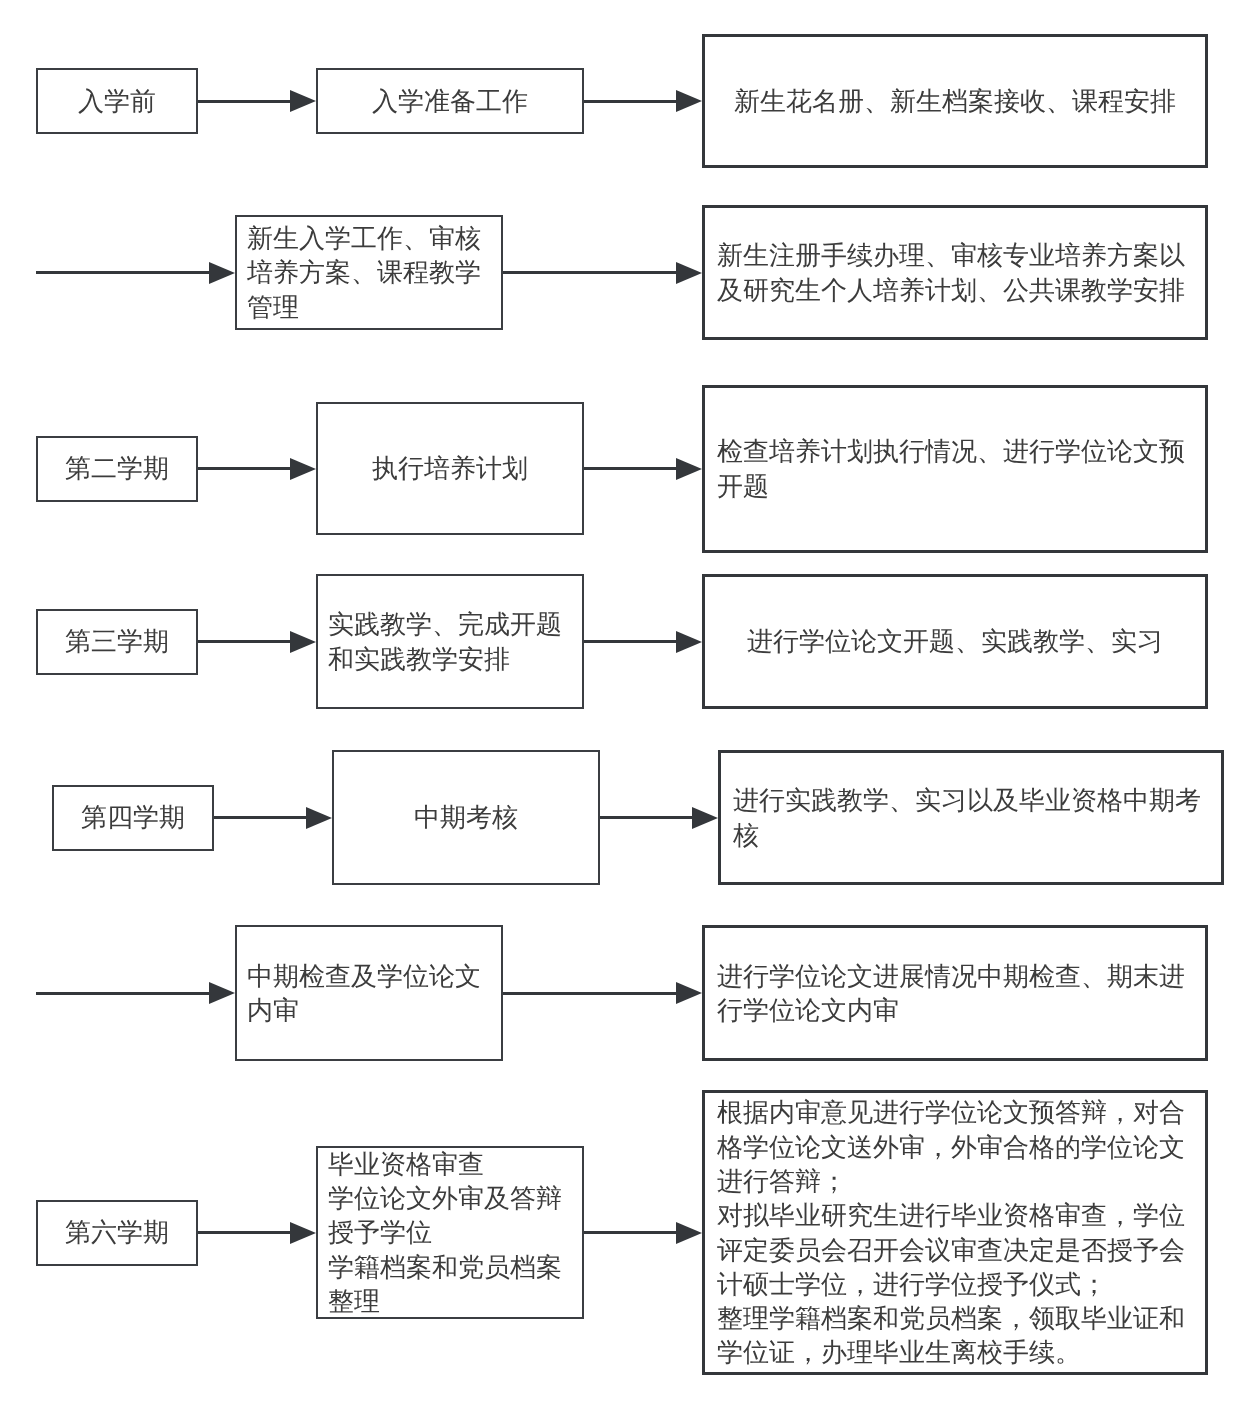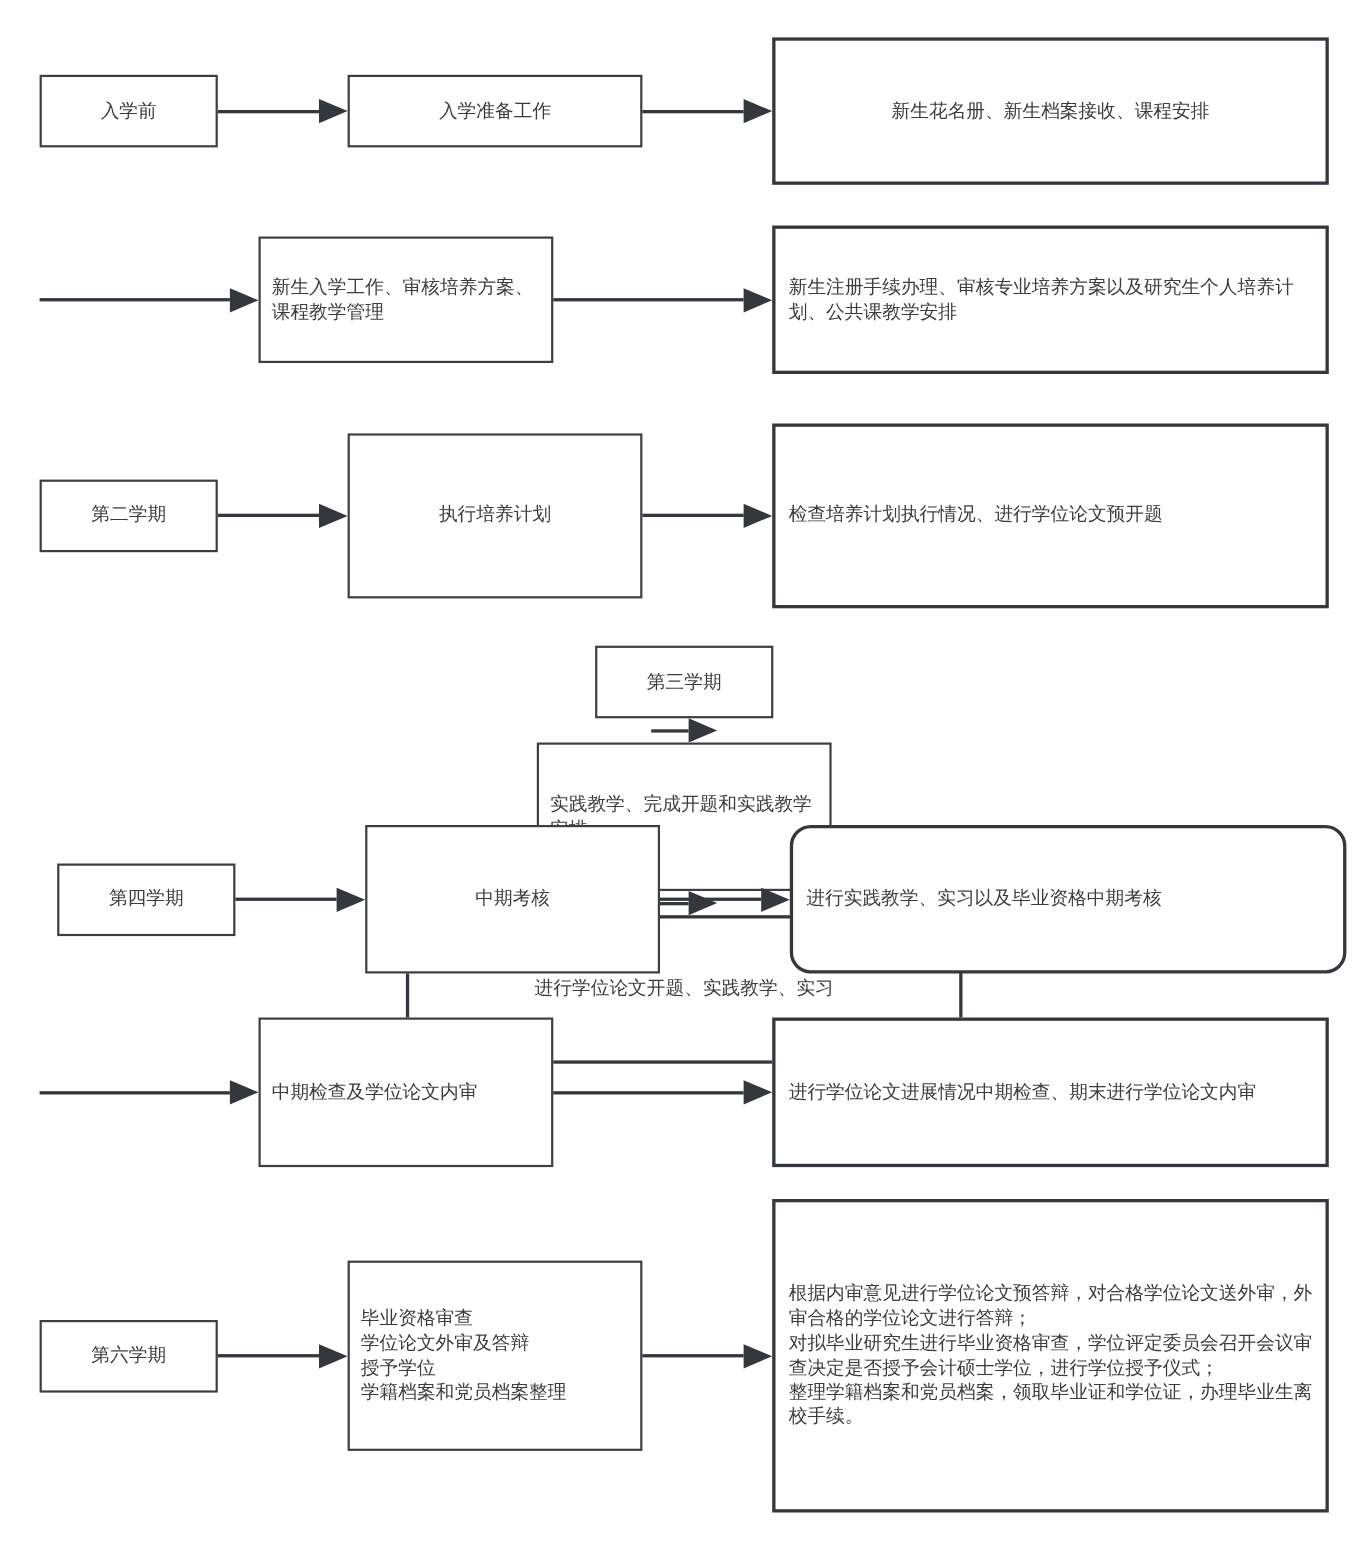--- a/index.html
+++ b/index.html
@@ -20,21 +20,21 @@
     left: 36px;
     width: 1172px;
     display: flex;
     align-items: center;
   }
   .box {
     box-sizing: border-box;
     background: #ffffff;
     display: flex;
     align-items: center;
-    font-size: 17px;
+    font-size: 26px;
     line-height: 1.32;
     white-space: pre-line;
     flex-shrink: 0;
   }
   .col1 {
     width: 162px;
     height: 66px;
     border: 2px solid #3b3e42;
     justify-content: center;
     text-align: center;
@@ -107,29 +107,29 @@
       </div>
     <div class="box col3 align-left" style="height:135px;">新生注册手续办理、审核专业培养方案以及研究生个人培养计划、公共课教学安排</div>
   </div>
 
   <div class="flow-row" style="top:400px;height:137px;">
     <div class="box col1">第二学期</div>
     <div class="arrow">
         <span class="shaft"></span>
         <span class="head"></span>
       </div>
-    <div class="box col2 align-center" style="height:150px;">执行培养计划</div>
+    <div class="box col2 align-center" style="height:133px;">执行培养计划</div>
     <div class="arrow">
         <span class="shaft"></span>
         <span class="head"></span>
       </div>
     <div class="box col3 align-left" style="height:168px;">检查培养计划执行情况、进行学位论文预开题</div>
   </div>
 
-  <div class="flow-row" style="top:587px;height:135px;flex-direction:column;">
+  <div class="flow-row" style="top:574px;height:135px;">
     <div class="box col1">第三学期</div>
     <div class="arrow">
         <span class="shaft"></span>
         <span class="head"></span>
       </div>
     <div class="box col2 align-left" style="height:135px;">实践教学、完成开题和实践教学安排</div>
     <div class="arrow">
         <span class="shaft"></span>
         <span class="head"></span>
       </div>
@@ -140,21 +140,21 @@
     <div class="box col1">第四学期</div>
     <div class="arrow">
         <span class="shaft"></span>
         <span class="head"></span>
       </div>
     <div class="box col2 align-center" style="height:135px;">中期考核</div>
     <div class="arrow">
         <span class="shaft"></span>
         <span class="head"></span>
       </div>
-    <div class="box col3 align-left" style="height:135px;border-radius:19px;">进行实践教学、实习以及毕业资格中期考核</div>
+    <div class="box col3 align-left" style="height:135px;">进行实践教学、实习以及毕业资格中期考核</div>
   </div>
 
   <div class="flow-row" style="top:925px;height:136px;">
     <div class="arrow">
         <span class="shaft"></span>
         <span class="head"></span>
       </div>
     <div class="box col2 align-left" style="height:136px;">中期检查及学位论文内审</div>
     <div class="arrow">
         <span class="shaft"></span>

